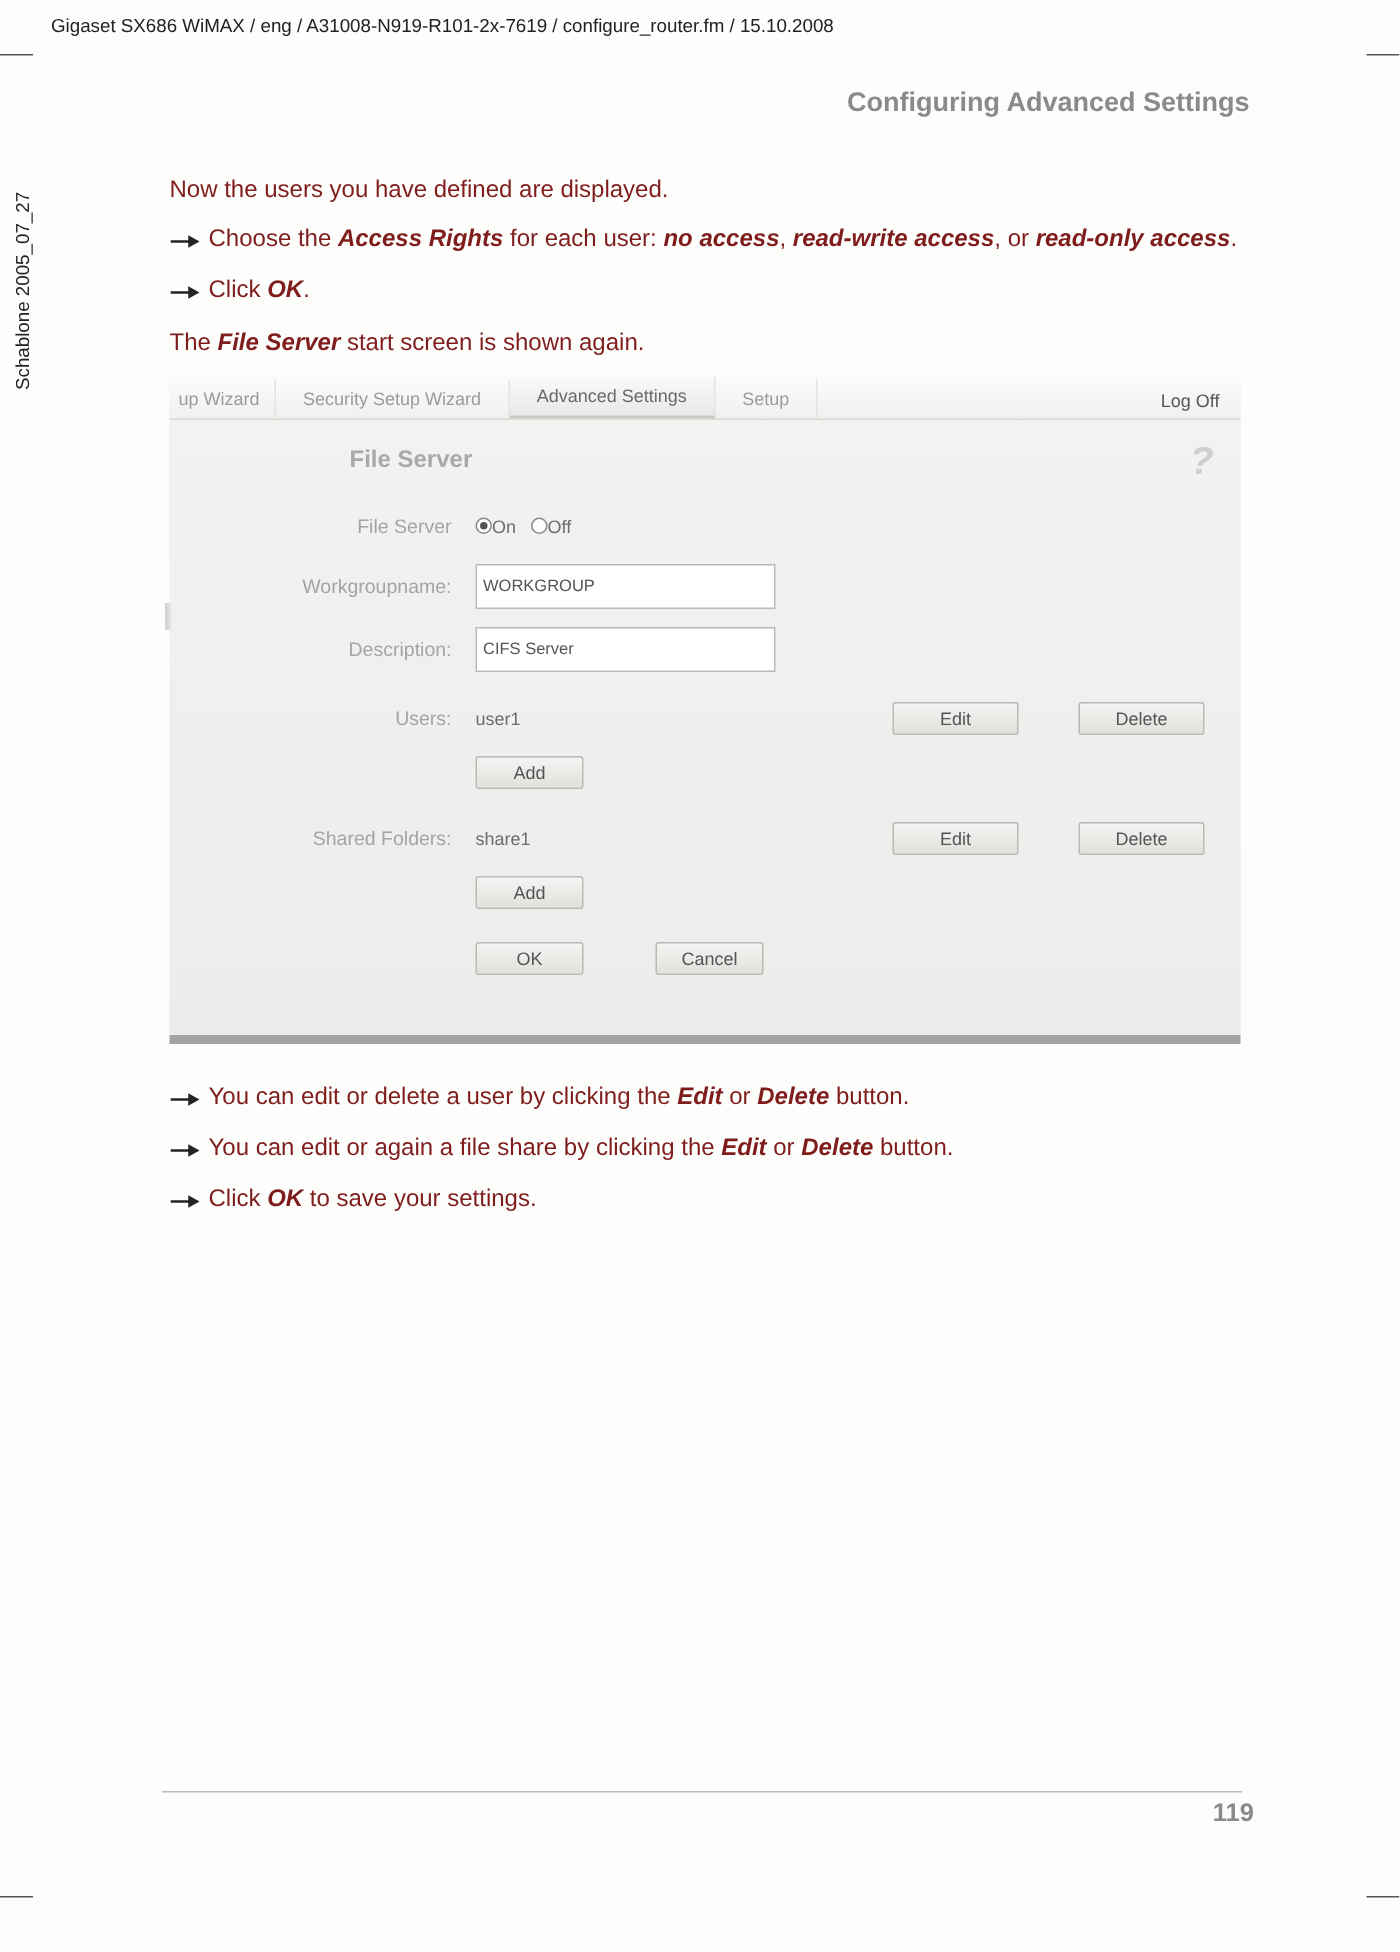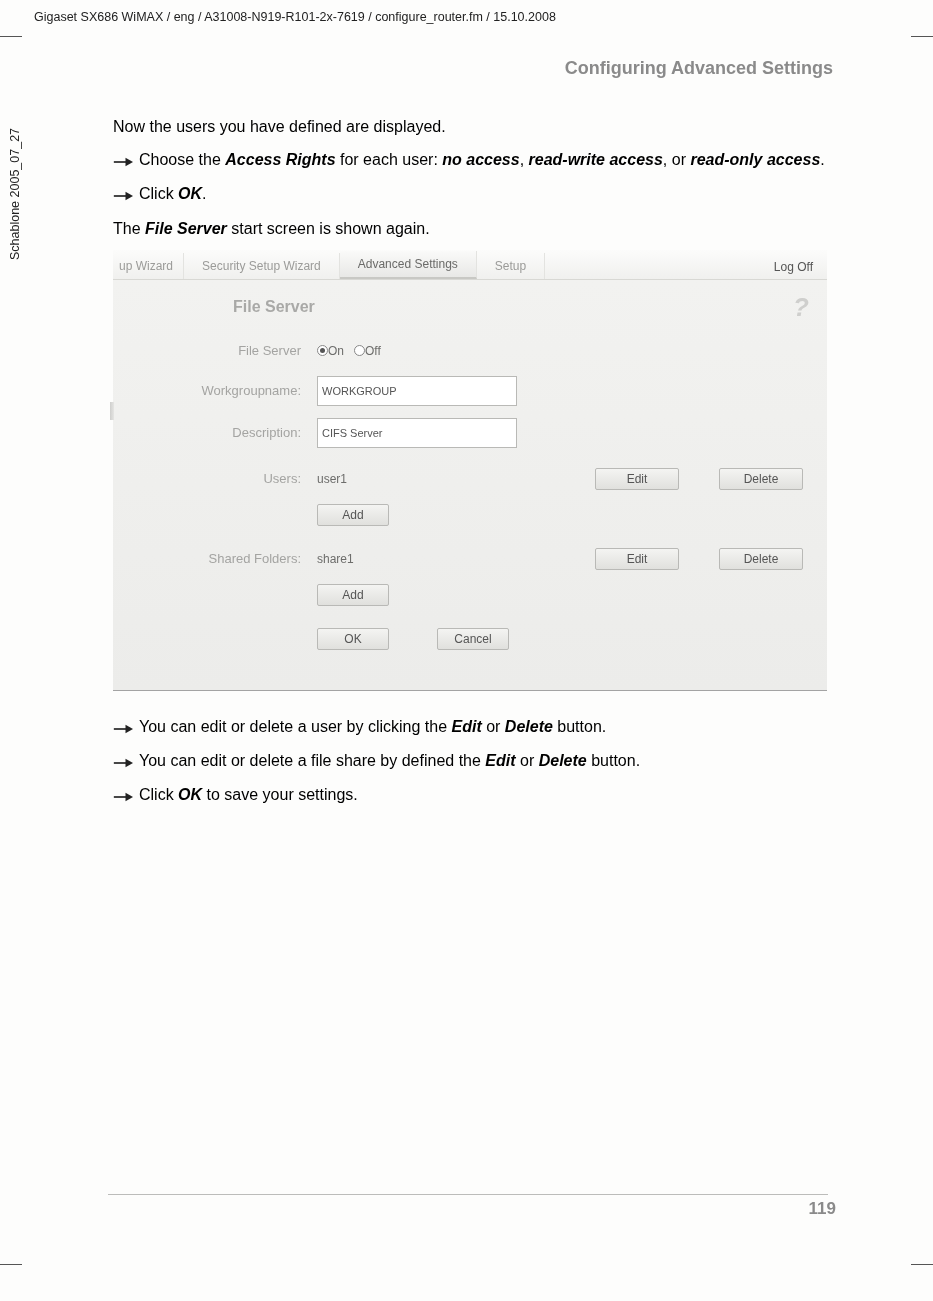--- a/index.html
+++ b/index.html
@@ -38,37 +38,37 @@
     top: 58px;
     width: 720px;
   }
   .section-title {
     text-align: right;
     color: #8a8a8a;
     font-size: 18px;
     font-weight: 600;
     margin-bottom: 36px;
   }
-  .body-text { font-size: 16px; color: #000000; line-height: 1.45; }
+  .body-text { font-size: 16px; color: #7f1d1d; line-height: 1.45; }
   .para { margin-bottom: 10px; }
   .bullet-row { display: flex; margin-bottom: 8px; }
   .arrow-icon {
     flex: 0 0 26px;
     padding-top: 3px;
   }
   .arrow-icon svg { width: 20px; height: 12px; }
   .bullet-text { flex: 1; }
   .bold-italic { font-weight: 700; font-style: italic; }
 
   .screenshot {
     margin-top: 10px;
     margin-bottom: 24px;
     width: 714px;
     background: #f1f1ef;
-    border-bottom: 1px solid #a3a3a3;
+    border-bottom: 6px solid #a3a3a3;
     position: relative;
     font-family: Arial, sans-serif;
   }
   .tabs-row {
     display: flex;
     align-items: flex-end;
     height: 30px;
     font-size: 12px;
     color: #9b9b99;
     background: linear-gradient(#fcfcfb,#f0f0ee);
@@ -329,21 +329,21 @@
       </span>
     </div>
     <div class="bullet-row">
       <span class="arrow-icon">
         <svg viewBox="0 0 24 12">
             <line x1="1" y1="6" x2="18" y2="6" stroke="#222" stroke-width="2"></line>
             <polygon points="15,1 24,6 15,11" fill="#222"></polygon>
           </svg>
       </span>
       <span class="bullet-text">
-        <span>You can edit or delete a file share by defined the </span><span class="bold-italic">Edit</span><span> or </span><span class="bold-italic">Delete</span><span> button.</span>
+        <span>You can edit or again a file share by clicking the </span><span class="bold-italic">Edit</span><span> or </span><span class="bold-italic">Delete</span><span> button.</span>
       </span>
     </div>
     <div class="bullet-row">
       <span class="arrow-icon">
         <svg viewBox="0 0 24 12">
             <line x1="1" y1="6" x2="18" y2="6" stroke="#222" stroke-width="2"></line>
             <polygon points="15,1 24,6 15,11" fill="#222"></polygon>
           </svg>
       </span>
       <span class="bullet-text">

